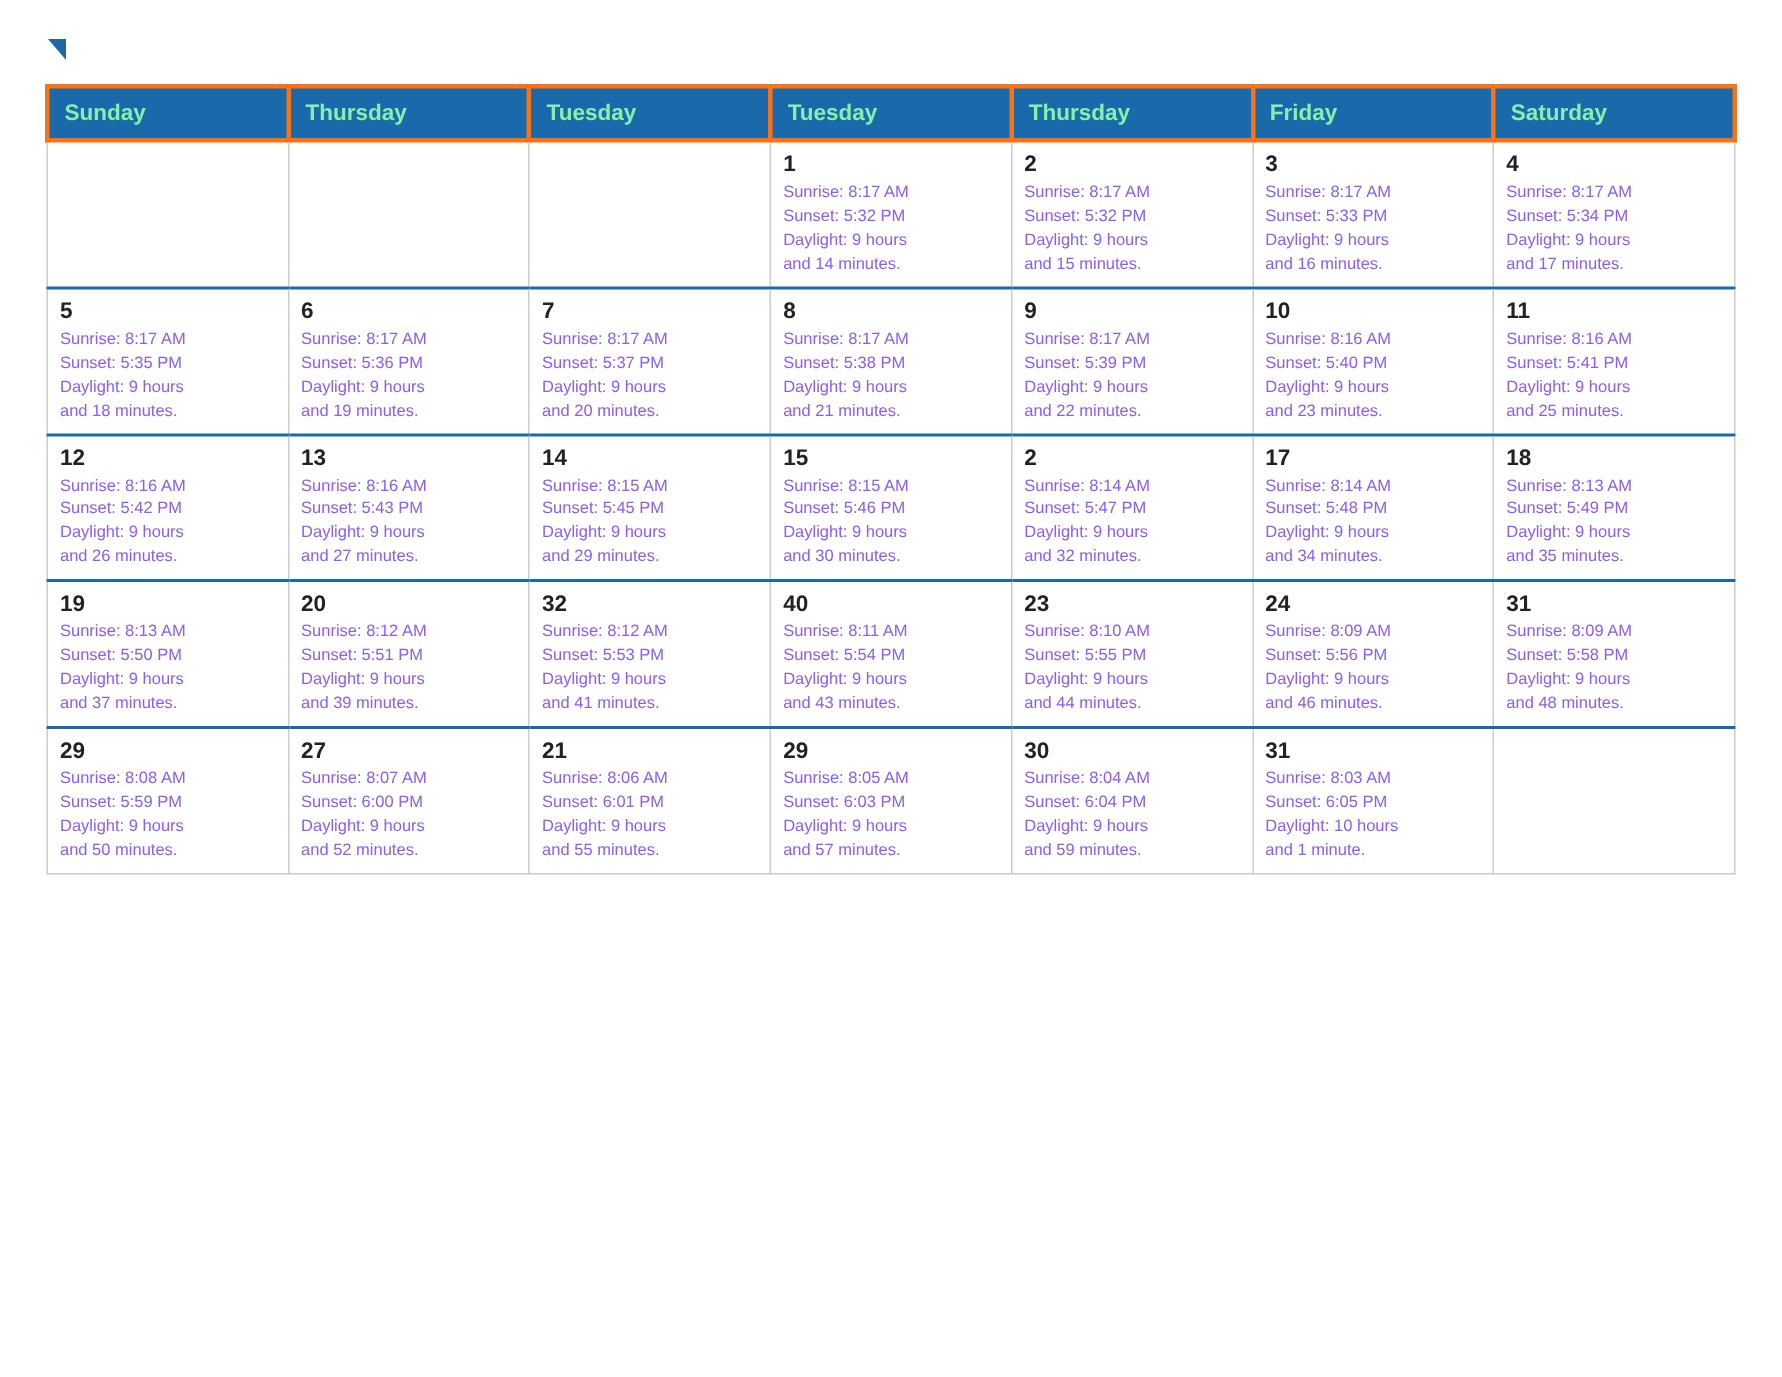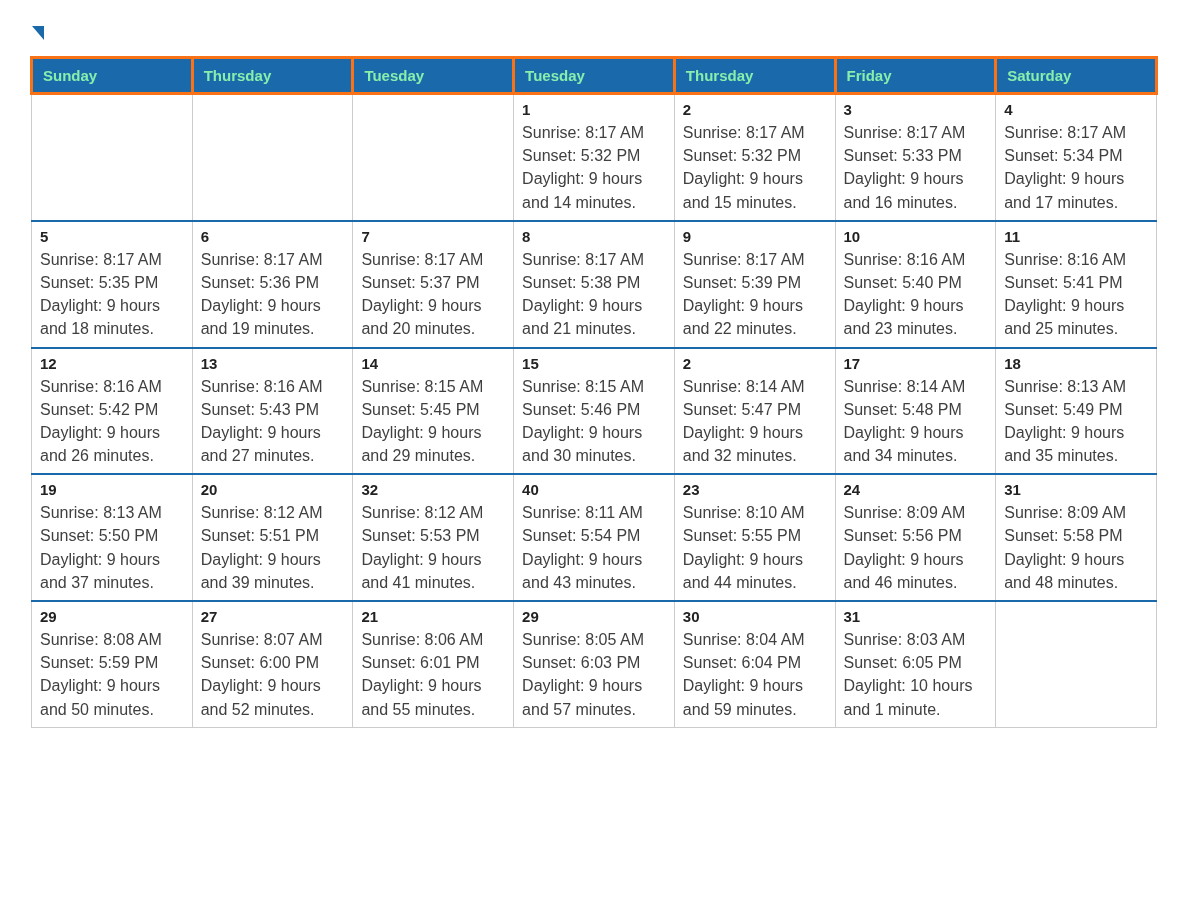--- a/index.html
+++ b/index.html
@@ -84,22 +84,22 @@
       border-top: 2px solid #1a6aab;
     }
     .day-number {
       font-size: 15px;
       font-weight: bold;
       color: #222;
       display: block;
       margin-bottom: 3px;
     }
     .day-info {
-      font-size: 16px;
-      color: #404040;
+      font-size: 11px;
+      color: #8b5cf6;
       line-height: 1.45;
     }
     .empty-cell {
       background: #fff;
     }
   </style>
 </head>
 <body>
 
 <div class="header">

